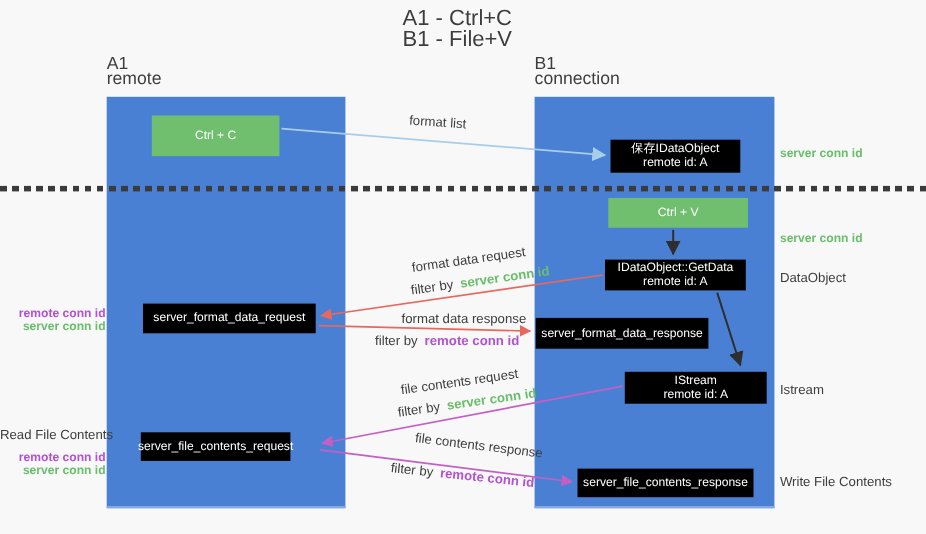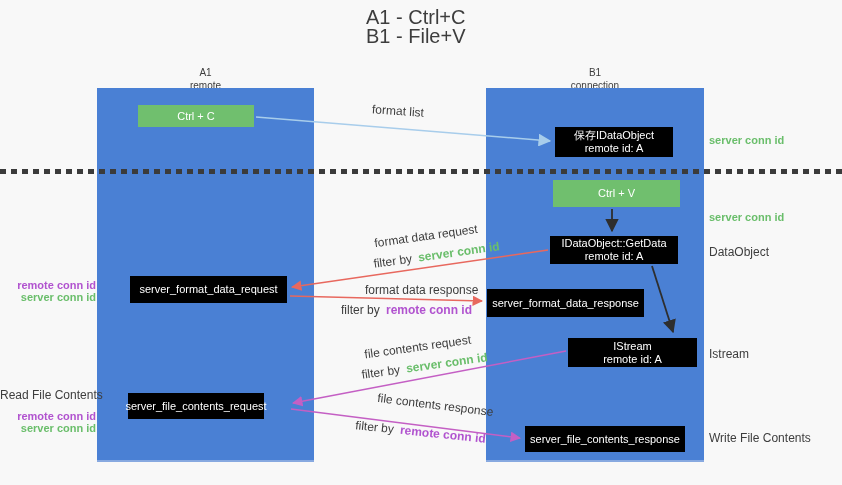--- a/index.html
+++ b/index.html
@@ -1,21 +1,21 @@
 <!DOCTYPE html>
 <html><head>
 <meta charset="utf-8">
 <style>
   html,body{margin:0;padding:0;}
   body{font-family:"Liberation Sans", sans-serif; background:#f7f7f7;}
   .stage{position:relative;width:842px;height:485px;background:#f8f8f8;overflow:hidden;}
 
   .title{position:absolute;left:366px;top:8px;font-size:20px;line-height:19px;color:#3d3d3d;}
 
-  .col-header{position:absolute;top:66px;text-align:center;font-size:10px;line-height:13px;color:#3d3d3d;}
+  .col-header{position:absolute;top:52px;text-align:left;font-size:16px;line-height:13px;color:#3d3d3d;}
   .col-header.left{left:97px;width:217px;}
   .col-header.right{left:486px;width:218px;}
 
   .lane{position:absolute;top:88px;height:372px;background:#4a80d4;border-bottom:2px solid #87a9e0;}
   .lane.left{left:97px;width:217px;}
   .lane.right{left:486px;width:218px;}
 
   .dotted{position:absolute;left:0;top:169px;width:842px;height:5px;
     background:repeating-linear-gradient(to right,#3b3b3b 0 6px,transparent 6px 11px);}
 
@@ -53,21 +53,21 @@
   <div class="col-header right">
     <div>B1</div>
     <div>connection</div>
   </div>
 
   <div class="lane left"></div>
   <div class="lane right"></div>
 
   <div class="dotted"></div>
 
-  <div class="node green" style="left:138px;top:105px;width:116px;height:22px;">
+  <div class="node green" style="left:138px;top:105px;width:116px;height:37px;">
     <span>Ctrl + C</span>
   </div>
 
   <div class="node orange" style="left:555px;top:127px;width:118px;height:30px;">
     <span>保存IDataObject</span>
     <span>remote id: A</span>
   </div>
 
   <div class="node green" style="left:553px;top:180px;width:127px;height:27px;">
     <span>Ctrl + V</span>

